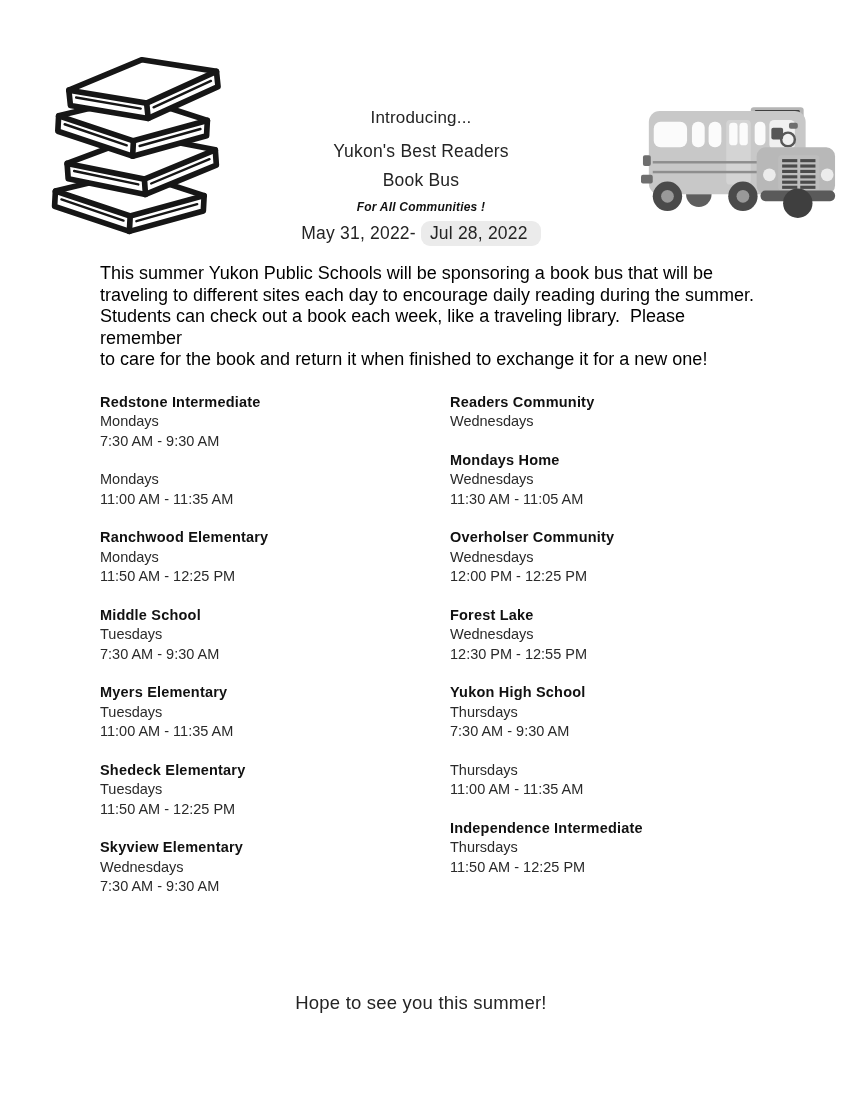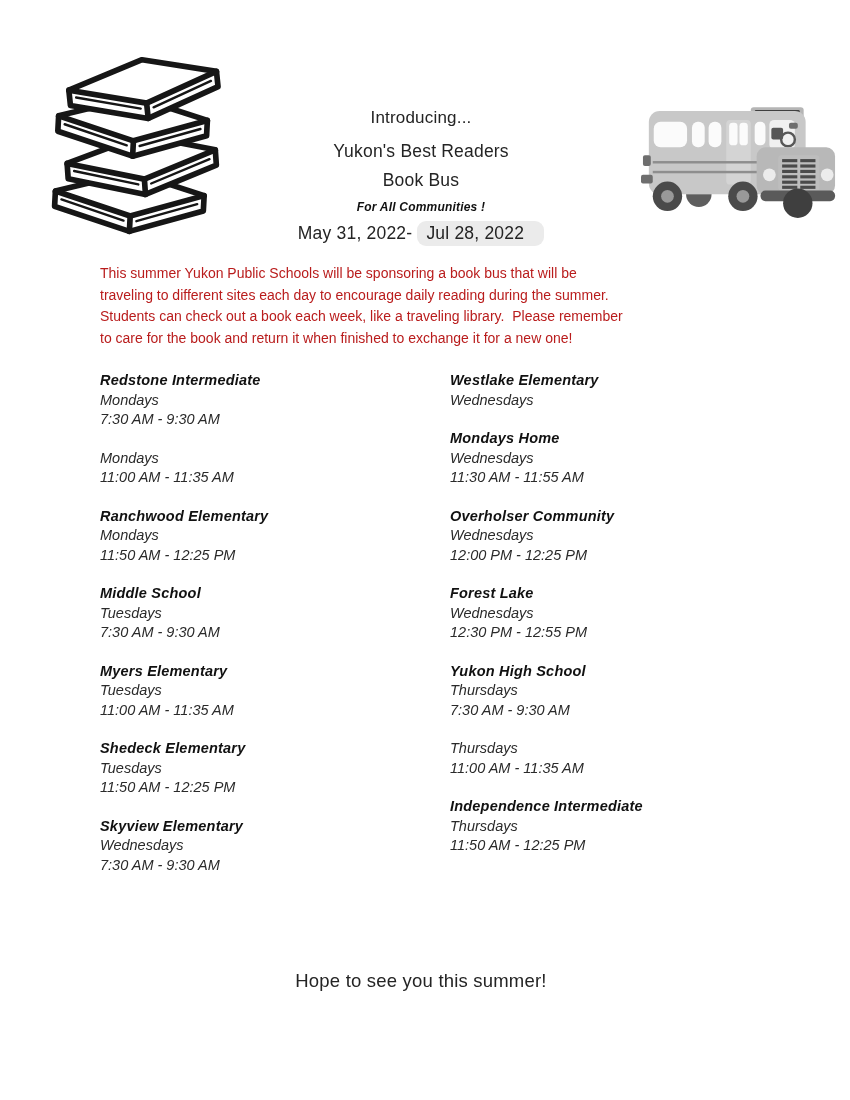--- a/index.html
+++ b/index.html
@@ -9,29 +9,29 @@
   
   .header{position:relative;height:263px;}
   .books{position:absolute;left:46px;top:48px;width:192px;height:190px;}
   .bus{position:absolute;left:641px;top:104px;width:196px;height:118px;}
   .title-block{padding-top:108px;text-align:center;letter-spacing:.2px;}
   .t-intro{font-size:17px;margin:0 0 13px 0;color:#242424;}
   .t-title1{font-size:17.5px;margin:0 0 8px 0;color:#242424;}
   .t-title2{font-size:17.5px;margin:0 0 9px 0;color:#242424;}
   .t-tagline{font-size:12px;font-weight:bold;font-style:italic;margin:0 0 9px 0;color:#111111;}
   .t-date{font-size:17.5px;margin:0;color:#242424;}
-  .date-pill{background:#ebebeb;border-radius:9px;padding:2px 20px 3px 9px;}
+  .date-pill{background:#ebebeb;border-radius:9px;padding:2px 13px 3px 9px;}
 
   
-  .intro{margin:0 0 0 100px;width:660px;font-size:14px;line-height:21.5px;color:#b91c1c;}
+  .intro{margin:0 0 0 100px;width:660px;font-size:18px;line-height:21.5px;color:#000000;}
   .intro div{white-space:pre-wrap;}
 
   
   .schedule{display:flex;margin:22px 0 0 100px;}
-  .col{width:350px;font-style:italic;}
+  .col{width:350px;}
   .entry{margin-bottom:19px;font-size:14.5px;line-height:19.5px;color:#2a2a2a;}
   .entry .name{font-weight:bold;color:#111111;letter-spacing:.2px;}
 
   
   .footer{margin-top:76px;text-align:center;font-size:18.5px;color:#242424;letter-spacing:.2px;}
 </style>
 </head>
 <body>
 
 <div class="flyer">
@@ -145,27 +145,27 @@
         <div>11:50 AM - 12:25 PM</div>
       </div>
       <div class="entry">
         <div class="name">Skyview Elementary</div>
         <div>Wednesdays</div>
         <div>7:30 AM - 9:30 AM</div>
       </div>
     </div>
     <div class="col">
       <div class="entry">
-        <div class="name">Westlake Elementary</div>
+        <div class="name">Readers Community</div>
         <div>Wednesdays</div>
       </div>
       <div class="entry">
         <div class="name">Mondays Home</div>
         <div>Wednesdays</div>
-        <div>11:30 AM - 11:55 AM</div>
+        <div>11:30 AM - 11:05 AM</div>
       </div>
       <div class="entry">
         <div class="name">Overholser Community</div>
         <div>Wednesdays</div>
         <div>12:00 PM - 12:25 PM</div>
       </div>
       <div class="entry">
         <div class="name">Forest Lake</div>
         <div>Wednesdays</div>
         <div>12:30 PM - 12:55 PM</div>

